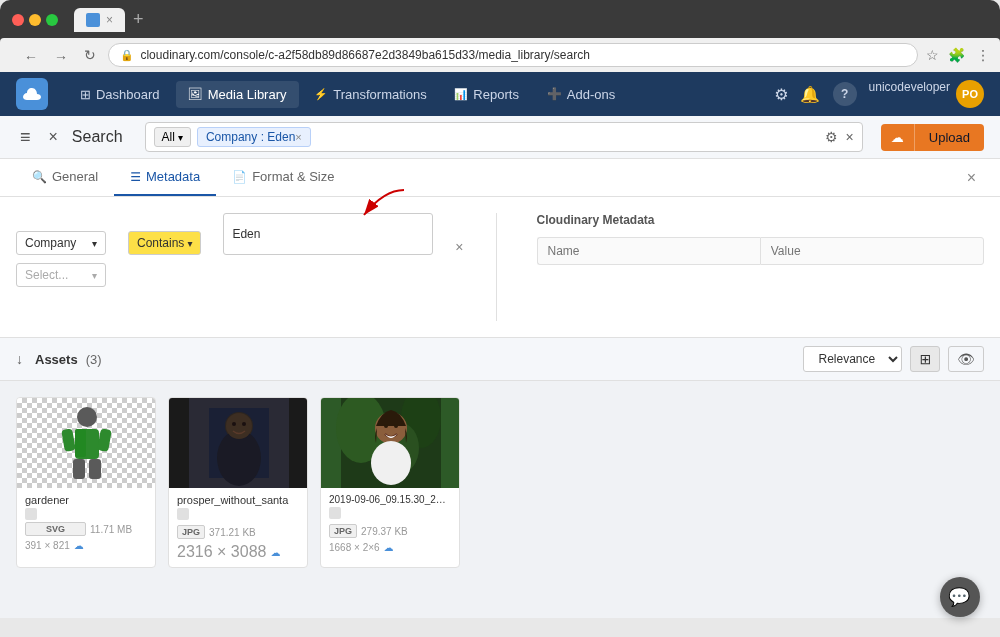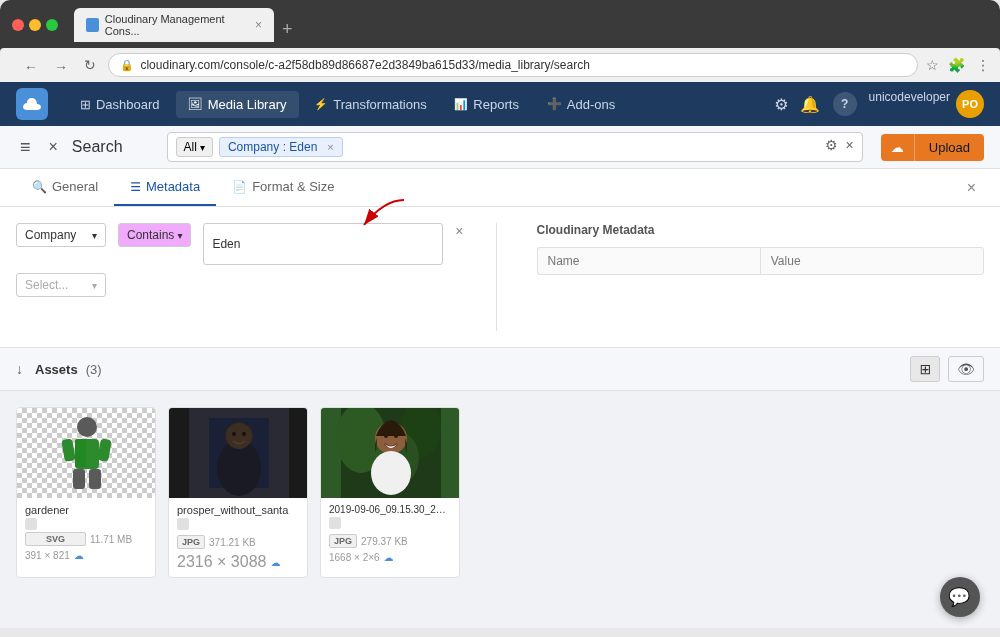--- a/index.html
+++ b/index.html
@@ -30,21 +30,21 @@
     
     .search-panel { background: white; border-bottom: 1px solid #e0e0e0; padding: 0; }
     .search-panel-header { display: flex; align-items: center; gap: 0; padding: 0 16px; border-bottom: 1px solid #e0e0e0; }
     .search-tab { padding: 10px 16px; font-size: 13px; color: #666; cursor: pointer; border-bottom: 2px solid transparent; display: flex; align-items: center; gap: 5px; }
     .search-tab.active { color: #1a56a7; border-bottom: 2px solid #1a56a7; }
 
     .search-panel-body { display: flex; padding: 16px; gap: 24px; min-height: 140px; }
     .panel-section-title { font-size: 12px; font-weight: 600; color: #555; margin-bottom: 10px; }
 
     .structured-metadata { display: flex; flex-direction: column; gap: 8px; }
-    .metadata-row { display: flex; align-items: flex-start; gap: 12px; }
+    .metadata-row { display: flex; align-items: flex-end; gap: 22px; }
     .meta-value-input { border: 1px solid #ccc; border-radius: 3px; padding: 4px 8px; font-size: 12px; flex: 1; outline: none; color: #333; }
     .meta-clear-btn { color: #888; cursor: pointer; font-size: 14px; background: none; border: none; }
     .ctx-row { display: flex; gap: 0; }
     .ctx-name-input { flex: 1; border: 1px solid #e0e0e0; border-right: none; border-radius: 3px 0 0 3px; padding: 6px 10px; font-size: 12px; color: #aaa; background: #fafafa; outline: none; }
     .ctx-value-input { flex: 1; border: 1px solid #e0e0e0; border-radius: 0 3px 3px 0; padding: 6px 10px; font-size: 12px; color: #aaa; background: #fafafa; outline: none; }
 
     
     .arrow-container { position: relative; }
 
     
@@ -76,21 +76,20 @@
 <div style="background:#3a3a3a; border-radius:10px 10px 0 0; padding:8px 12px 0; overflow:hidden;">
   <div style="display:flex; align-items:center; gap:8px; margin-bottom:6px;">
     <div style="display:flex; gap:5px;">
       <div class="tl tl-red"></div>
       <div class="tl tl-yellow"></div>
       <div class="tl tl-green"></div>
     </div>
     <div style="display:flex; align-items:flex-end; margin-left:8px;">
       <div style="background:#f0f0f0; border-radius:6px 6px 0 0; padding:5px 12px; font-size:11px; color:#333; display:flex; align-items:center; gap:6px; max-width:200px;">
         <div style="width:14px;height:14px;background:#4a90d9;border-radius:2px;"></div>
-        <span>Cloudinary Management Cons...</span>
         <span style="color:#888;font-size:12px;cursor:pointer;">×</span>
       </div>
       <span style="color:#aaa;margin-left:8px;font-size:18px;cursor:pointer;line-height:1;margin-bottom:4px;">+</span>
     </div>
   </div>
   <div style="background:#f0f0f0; display:flex; align-items:center; gap:8px; padding:5px 10px; border-radius:4px 4px 0 0; margin:0 -12px; padding-left:20px;">
     <button class="nav-btn">←</button>
     <button class="nav-btn">→</button>
     <button class="nav-btn">↻</button>
     <div class="address-bar" style="flex:1;">
@@ -146,26 +145,26 @@
         </div>
       </div>
     </div>
   </div>
 
   <div class="search-toolbar">
     <button class="toolbar-icon-btn" style="font-size:18px;">≡</button>
     <button class="toolbar-icon-btn" style="font-size:16px;">×</button>
     <h1 style="font-size:16px;font-weight:500;color:#333;">Search</h1>
 
-    <div style="flex:1;display:flex;align-items:flex-start;background:white;border:1px solid #ccc;border-radius:4px;padding:4px 8px;gap:6px;margin-left:34px;">
+    <div style="flex:1;display:flex;align-items:center;background:white;border:1px solid #ccc;border-radius:4px;padding:4px 8px;gap:6px;margin-left:12px;">
       <div style="background:#f0f0f0;border:1px solid #ccc;border-radius:3px;padding:2px 7px;font-size:12px;display:flex;align-items:center;gap:3px;cursor:pointer;">
         <span>All</span>
         <span style="font-size:10px;">▾</span>
       </div>
-      <div style="background:#e8f0fe;border:1px solid #b8d0f8;border-radius:3px;padding:2px 8px;font-size:12px;display:flex;align-items:center;gap:10px;color:#1a56a7;">
+      <div style="background:#e8f0fe;border:1px solid #b8d0f8;border-radius:3px;padding:2px 8px;font-size:12px;display:flex;align-items:center;gap:0;color:#1a56a7;">
         <span>Company : Eden</span>
         <span style="cursor:pointer;color:#888;font-size:11px;">×</span>
       </div>
       <input type="text" style="flex: 1 1 0%; border: none; outline: none; font-size: 12px;">
       <div style="display:flex;gap:8px;color:#666;">
         <span style="cursor:pointer;font-size:14px;">⚙</span>
         <span style="cursor:pointer;font-size:14px;">×</span>
       </div>
     </div>
 
@@ -205,21 +204,21 @@
                   <polygon points="0 0, 8 3, 0 6" fill="#cc0000"></polygon>
                 </marker>
               </defs>
               <path d="M 70 5 Q 50 5 30 30" stroke="#cc0000" stroke-width="2" fill="none" marker-end="url(#arrowhead)"></path>
             </svg>
 
             <div style="background:white;border:1px solid #ccc;border-radius:3px;padding:4px 8px;font-size:12px;cursor:pointer;color:#333;display:flex;align-items:center;gap:4px;min-width:90px;">
               <span>Company</span>
               <span style="font-size:10px;margin-left:auto;">▾</span>
             </div>
-            <div style="background:#f0abfc;border:1px solid #ccc;border-radius:3px;padding:4px 8px;font-size:12px;cursor:pointer;color:#333;display:flex;align-items:center;gap:3px;">
+            <div style="background:#fde047;border:1px solid #ccc;border-radius:3px;padding:4px 8px;font-size:12px;cursor:pointer;color:#333;display:flex;align-items:center;gap:3px;">
               <span>Contains</span>
               <span style="font-size:10px;">▾</span>
             </div>
             <input type="text" class="meta-value-input" value="Eden" style="border: 1px solid rgb(204, 204, 204); border-radius: 3px; padding: 13px 8px; font-size: 12px; flex: 1 1 0%; outline: none; color: rgb(51, 51, 51);">
             <button class="meta-clear-btn">×</button>
           </div>
           <div class="metadata-row">
             <div style="background:white;border:1px solid #ccc;border-radius:3px;padding:4px 8px;font-size:12px;cursor:pointer;color:#aaa;display:flex;align-items:center;gap:4px;min-width:90px;">
               <span>Select...</span>
               <span style="font-size:10px;margin-left:auto;">▾</span>
@@ -240,20 +239,26 @@
     </div>
   </div>
 
   <div class="assets-area">
 
     <div class="assets-toolbar">
       <span style="color:#666;cursor:pointer;font-size:14px;">↓</span>
       <span style="font-size:13px;font-weight:600;color:#333;margin-left:4px;">Assets</span>
       <span style="color:#666;font-size:13px;">(3)</span>
       <div style="margin-left:auto;display:flex;align-items:center;gap:8px;">
+        <select style="border:1px solid #ccc;border-radius:3px;padding:4px 10px;font-size:12px;background:white;cursor:pointer;color:#333;">
+          <option>Relevance</option>
+          <option>Date</option>
+          <option>Name</option>
+          <option>Size</option>
+        </select>
         <button style="background:#e8e8e8;border:1px solid #ccc;border-radius:3px;padding:4px 8px;cursor:pointer;color:#333;font-size:14px;">⊞</button>
         <button style="background:none;border:1px solid #ccc;border-radius:3px;padding:4px 8px;cursor:pointer;color:#555;font-size:14px;">👁</button>
       </div>
     </div>
 
     <div class="assets-grid">
 
       <div class="asset-card">
         <div class="asset-thumb">
           <div class="asset-thumb-checkerboard"></div>

